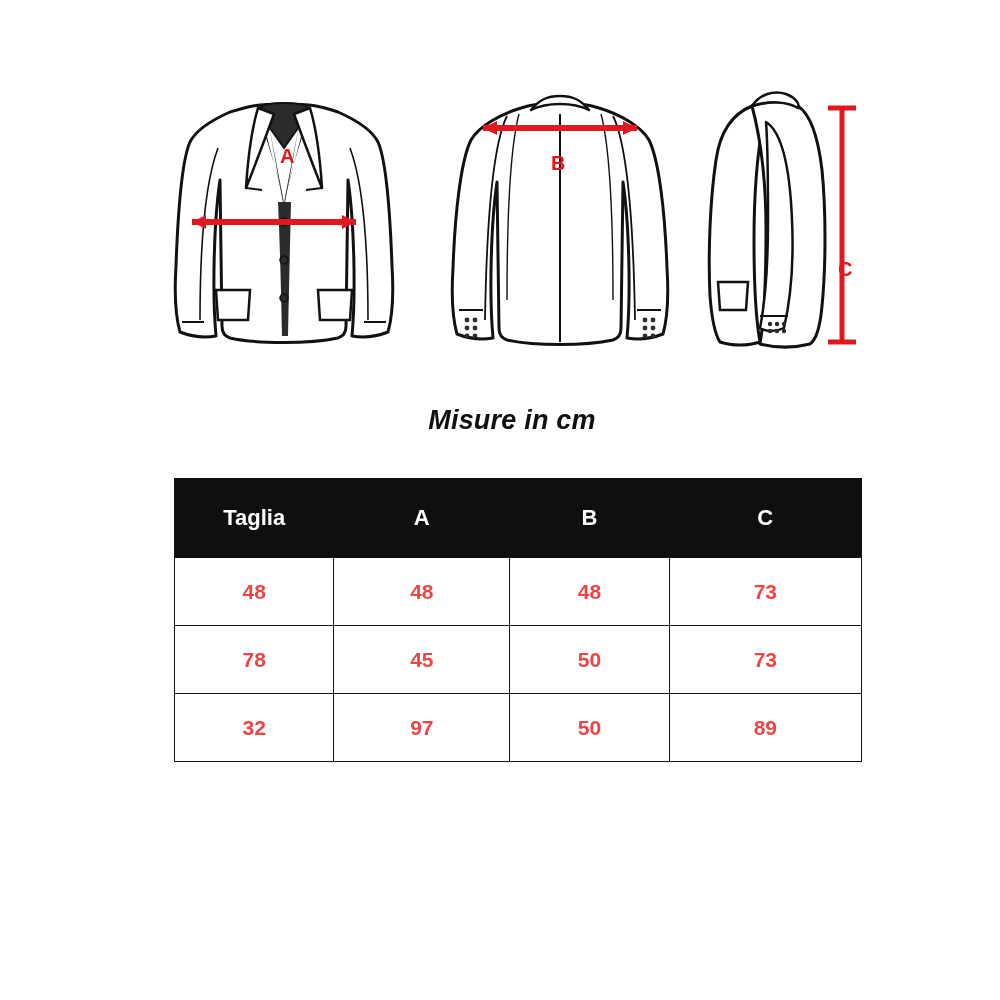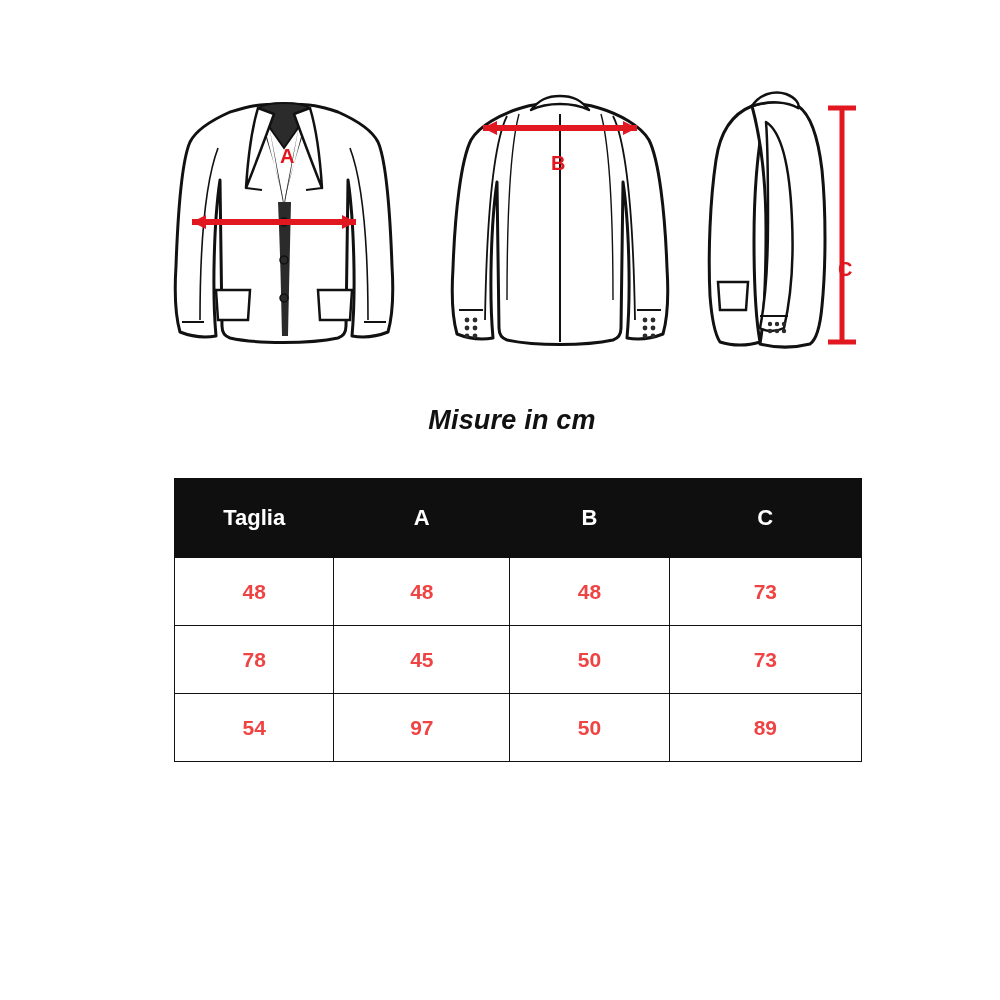--- a/index.html
+++ b/index.html
@@ -262,21 +262,21 @@
           <td>48</td>
           <td>73</td>
         </tr>
         <tr>
           <td>78</td>
           <td>45</td>
           <td>50</td>
           <td>73</td>
         </tr>
         <tr>
-          <td>54</td>
+          <td>32</td>
           <td>97</td>
           <td>50</td>
           <td>89</td>
         </tr>
       </tbody>
     </table>
   </div>
 
 </div>
 

